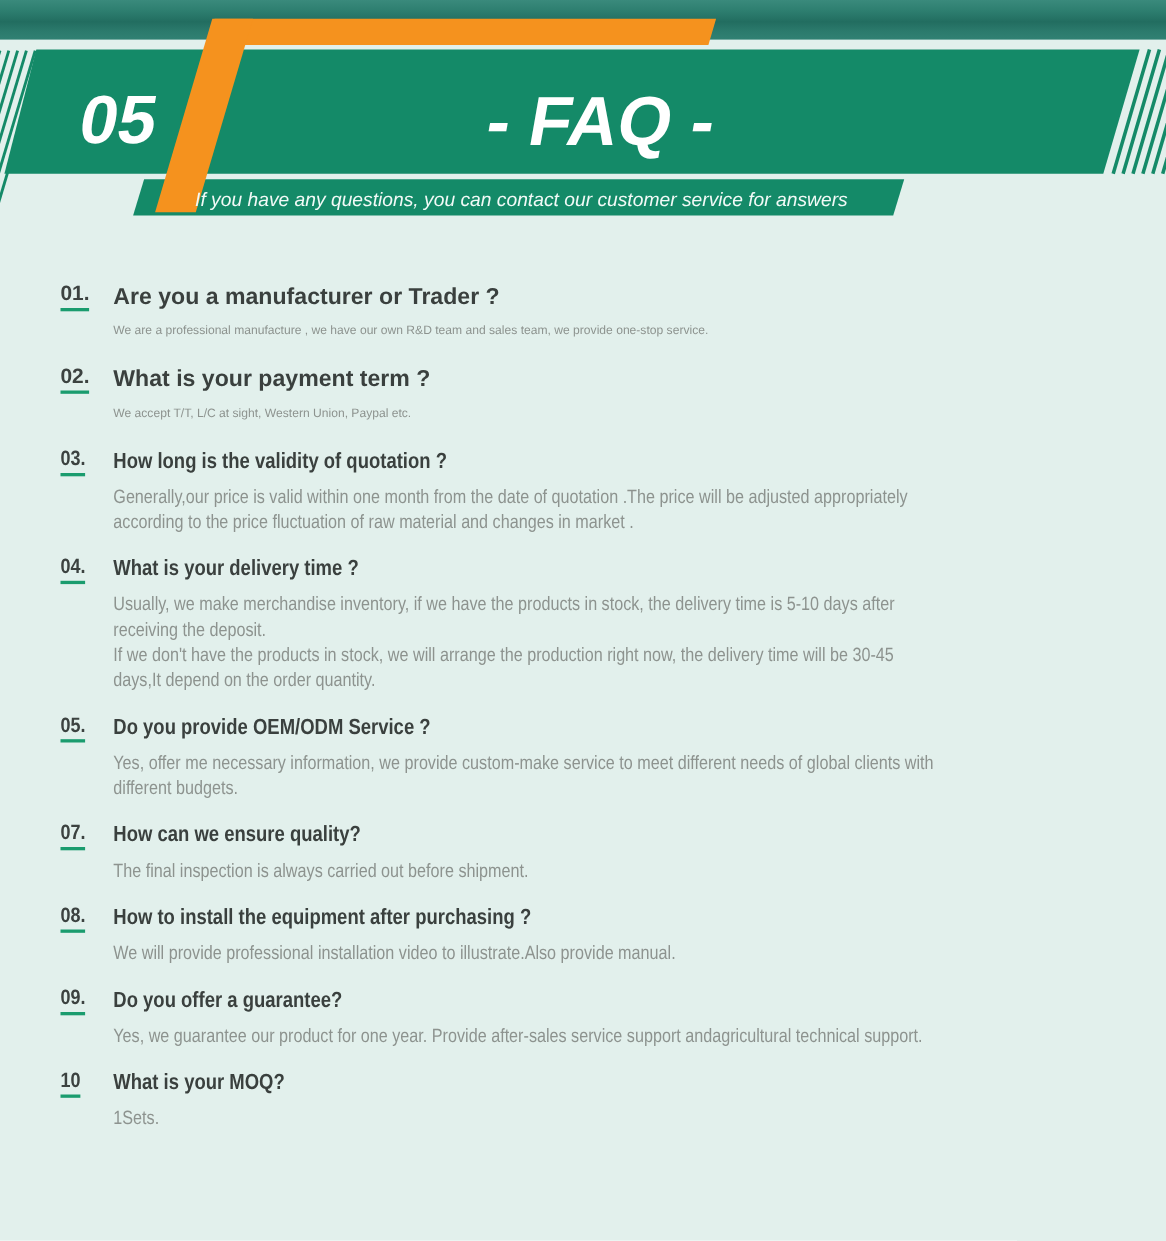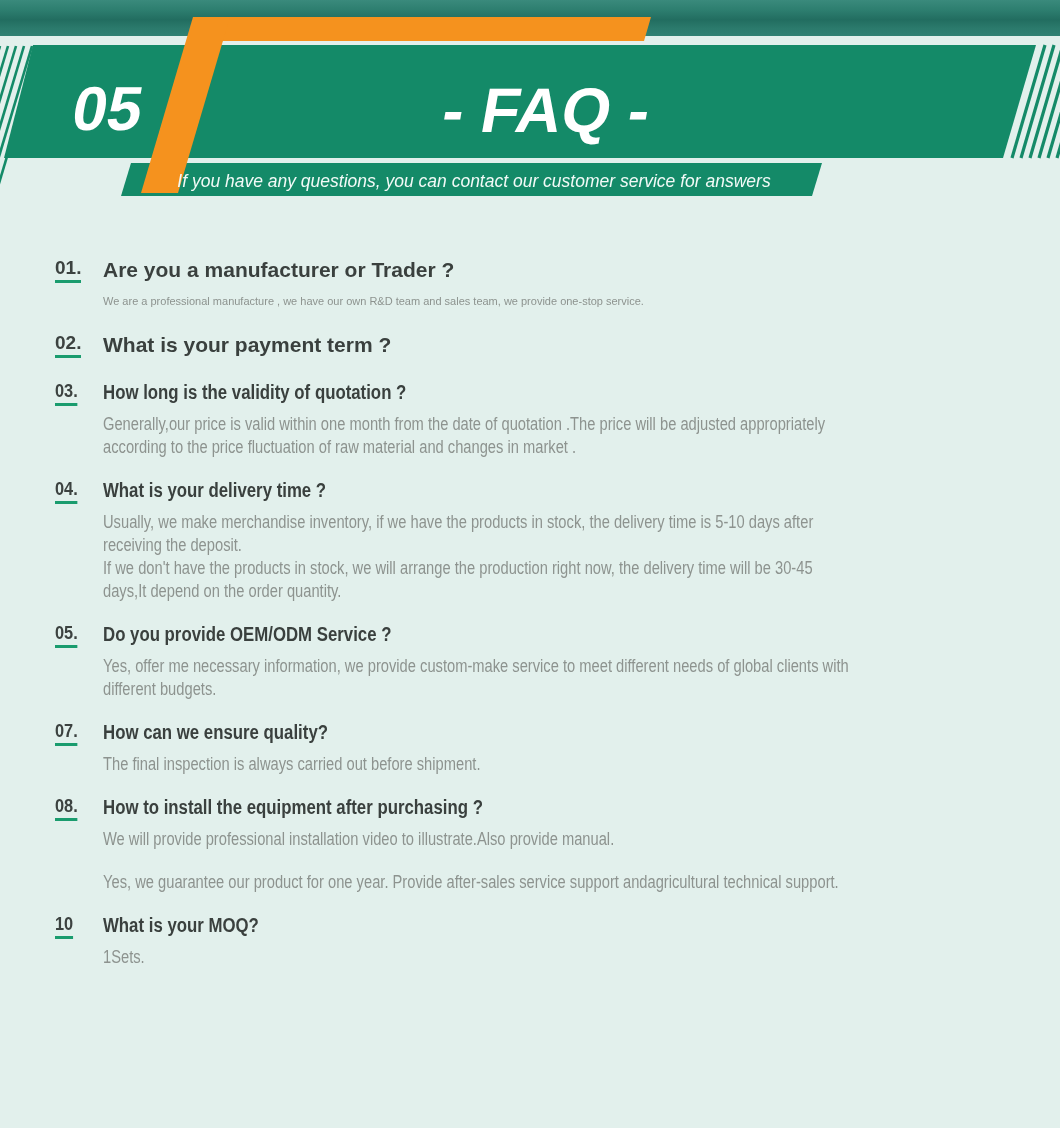--- a/index.html
+++ b/index.html
@@ -102,20 +102,23 @@
       <div class="answers">
         <div class="answer-line">We are a professional manufacture , we have our own R&amp;D team and sales team, we provide one-stop service.</div>
       </div>
     </div>
 
     <div class="faq-item">
       <div class="q-row">
         <span class="num"><span class="num-text">02.</span></span>
         <span class="question">What is your payment term ?</span>
       </div>
+      <div class="answers">
+        <div class="answer-line">We accept T/T, L/C at sight, Western Union, Paypal etc.</div>
+      </div>
     </div>
 
     <div class="faq-item condensed">
       <div class="q-row">
         <span class="num"><span class="num-text">03.</span></span>
         <span class="question">How long is the validity of quotation ?</span>
       </div>
       <div class="answers">
         <div class="answer-line">Generally,our price is valid within one month from the date of quotation .The price will be adjusted appropriately</div>
         <div class="answer-line">according to the price fluctuation of raw material and changes in market .</div>
@@ -161,20 +164,24 @@
       <div class="q-row">
         <span class="num"><span class="num-text">08.</span></span>
         <span class="question">How to install the equipment after purchasing ?</span>
       </div>
       <div class="answers">
         <div class="answer-line">We will provide professional installation video to illustrate.Also provide manual.</div>
       </div>
     </div>
 
     <div class="faq-item condensed">
+      <div class="q-row">
+        <span class="num"><span class="num-text">09.</span></span>
+        <span class="question">Do you offer a guarantee?</span>
+      </div>
       <div class="answers">
         <div class="answer-line">Yes, we guarantee our product for one year. Provide after-sales service support andagricultural technical support.</div>
       </div>
     </div>
 
     <div class="faq-item condensed">
       <div class="q-row">
         <span class="num"><span class="num-text">10</span></span>
         <span class="question">What is your MOQ?</span>
       </div>

